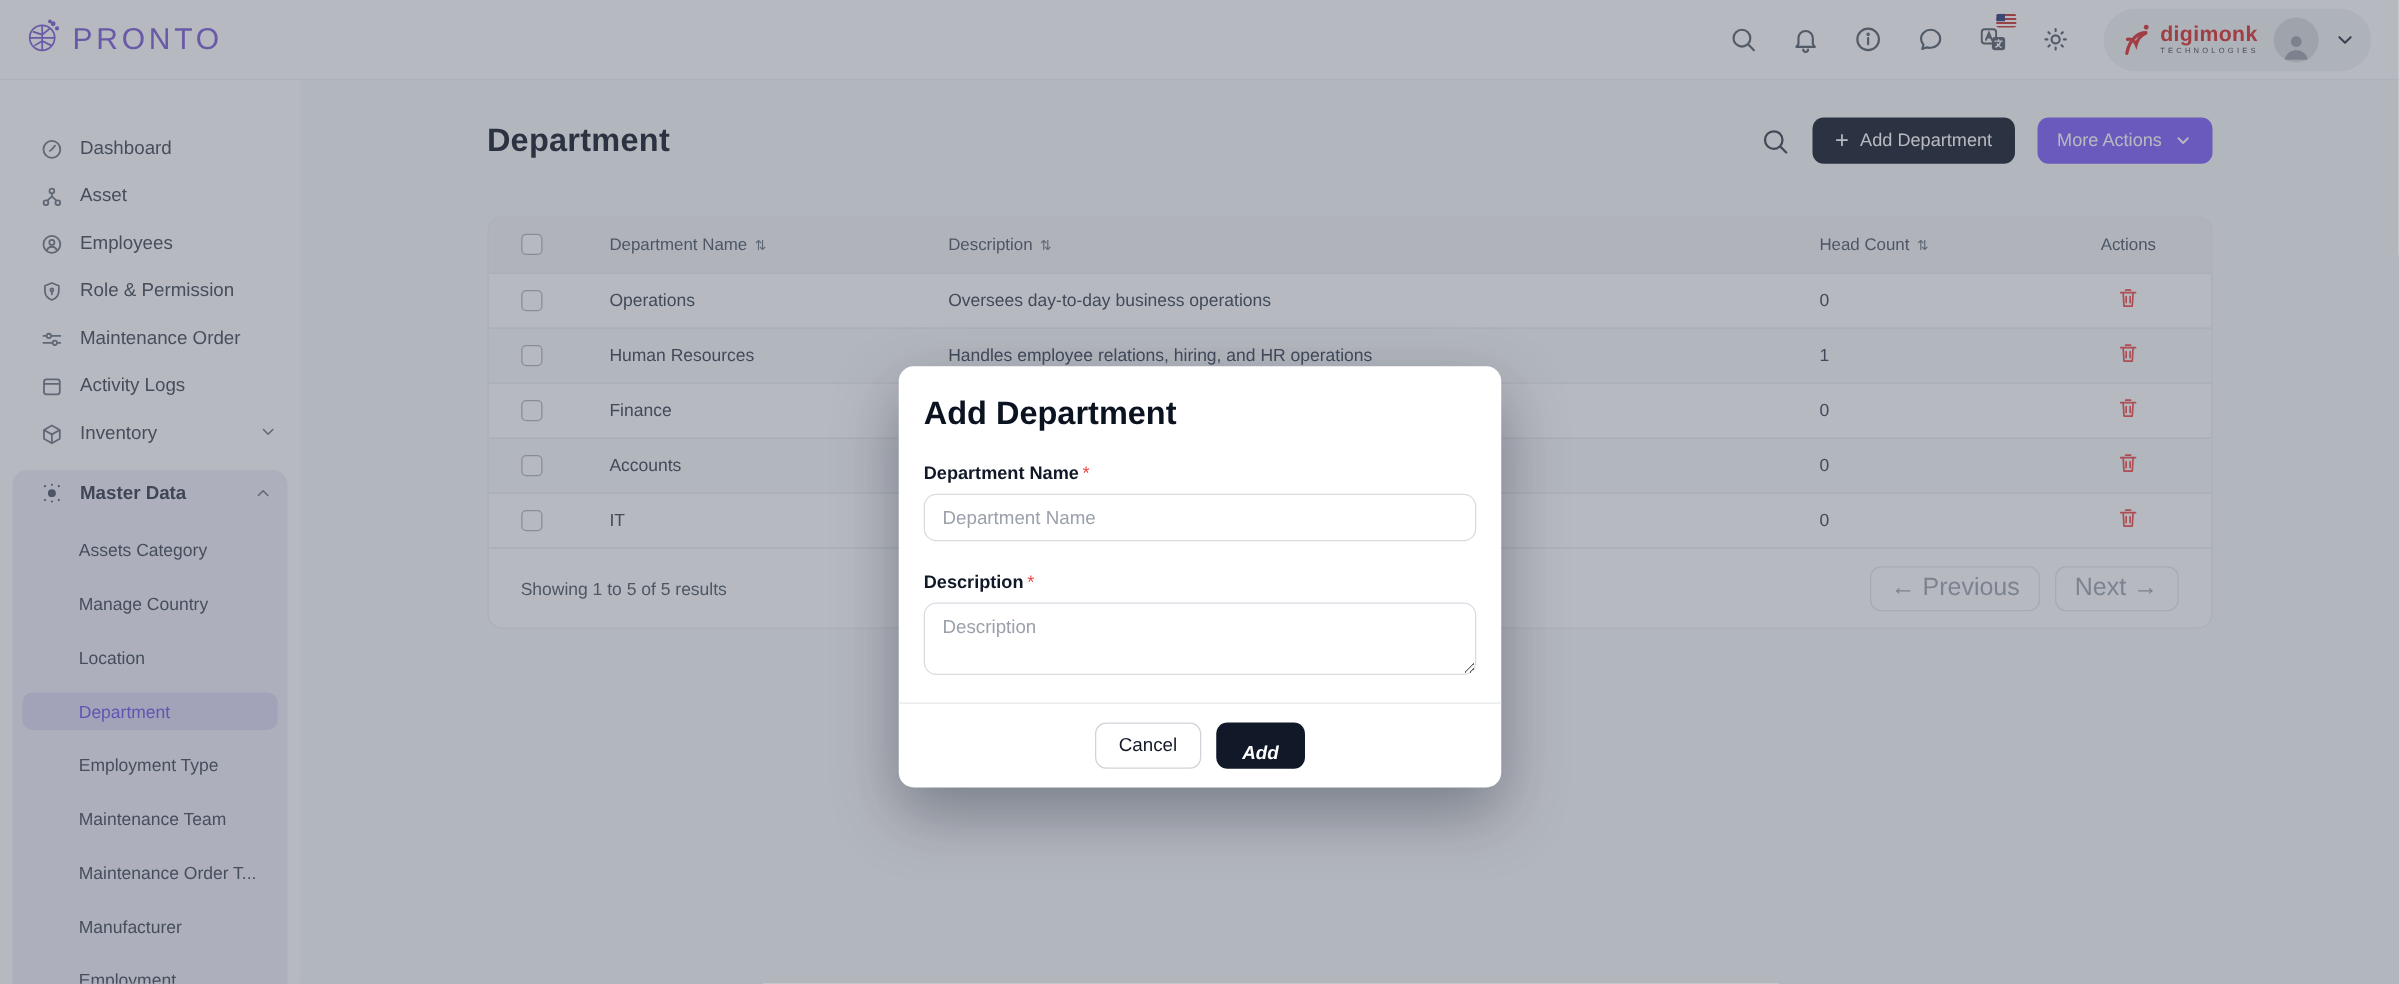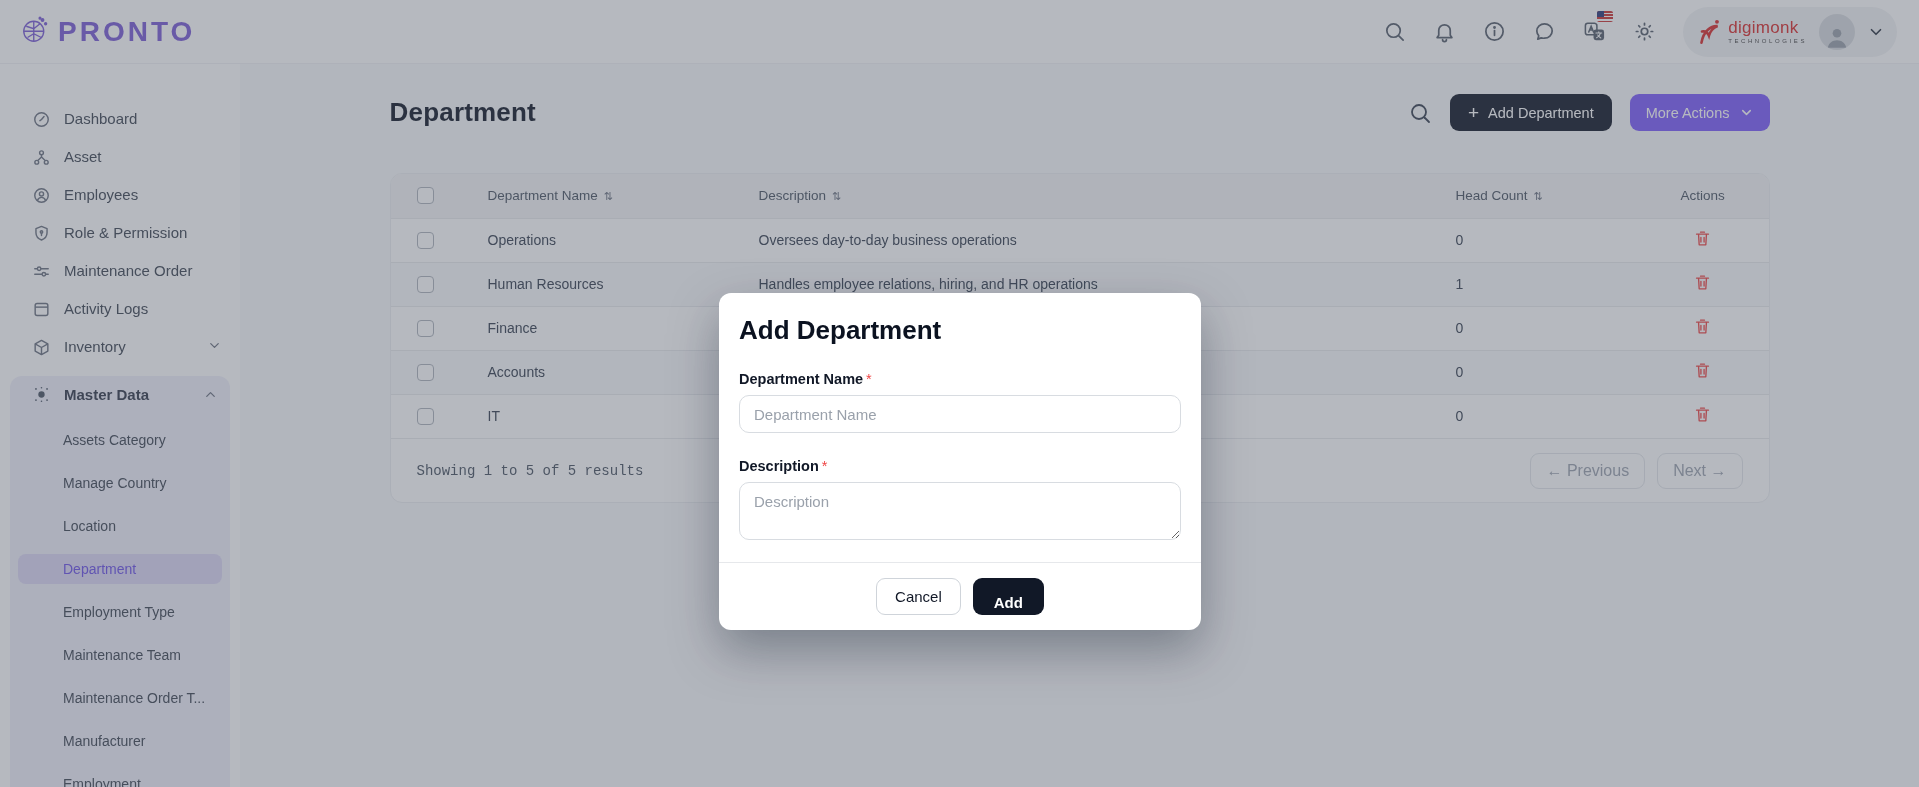--- a/index.html
+++ b/index.html
@@ -4,34 +4,34 @@
 <style>
   * { margin:0; padding:0; box-sizing:border-box; }
   html,body { width:1919px; height:787px; overflow:hidden; }
   body { font-family:"Liberation Sans", sans-serif; background:#f9fafb; color:#374151; }
 
   
   .topbar { position:fixed; top:0; left:0; right:0; height:64px; background:#fff;
             display:flex; align-items:center; justify-content:space-between;
             padding:0 22px 0 20px; z-index:10; border-bottom:1px solid #f1f2f4; }
   .logo { display:flex; align-items:center; gap:8px; }
-  .logo-text { font-size:28px; font-weight:700; letter-spacing:3px; color:#7b5cd6; }
+  .logo-text { font-size:24px; font-weight:400; letter-spacing:3px; color:#7b5cd6; }
   .topbar-right { display:flex; align-items:center; gap:27px; }
   .tb-icon { width:23px; height:23px; color:#555e6b; position:relative; cursor:pointer; }
   .tb-icon svg { width:100%; height:100%; }
   .flag-badge { position:absolute; top:-9px; right:-7px; width:16px; height:11px; border-radius:2px;
                 background:repeating-linear-gradient(#c33 0 1.6px,#fff 1.6px 3.2px); overflow:hidden;
                 box-shadow:0 0 0 2px #fff; }
   .flag-badge:before { content:""; position:absolute; left:0; top:0; width:7px; height:6px; background:#2b3a7a; }
   .partner-pill { display:flex; align-items:center; gap:12px; background:#f2f3f5; border-radius:999px;
                   padding:7px 12px 7px 14px; }
   .dm-logo { display:flex; align-items:center; gap:5px; }
   .dm-mark { width:26px; height:30px; }
   .dm-text-wrap { display:flex; flex-direction:column; line-height:1; }
-  .dm-name { color:#d92b2b; font-weight:400; font-size:17px; letter-spacing:.3px; }
+  .dm-name { color:#d92b2b; font-weight:700; font-size:17px; letter-spacing:.3px; }
   .dm-tag { color:#444; font-size:6px; letter-spacing:2.6px; margin-top:2px; }
   .avatar { width:36px; height:36px; border-radius:50%; background:#d6dade; display:flex;
             align-items:flex-end; justify-content:center; overflow:hidden; cursor:pointer; }
   .avatar svg { width:26px; height:26px; color:#9aa1ab; }
   .pill-chevron { width:18px; height:18px; color:#2b3442; cursor:pointer; }
 
   
   .sidebar { position:fixed; top:64px; left:0; bottom:0; width:240px; background:#fff;
              padding-top:46px; z-index:5; overflow:hidden; }
   .side-item { height:38px; display:flex; align-items:flex-start; gap:13px; padding:0 18px 0 32px;
@@ -79,45 +79,45 @@
   tbody tr:nth-child(even) td { background:#f9fafb; }
   th.check-cell, td.check-cell { padding-left:26px; }
   .sort { font-size:11px; color:#6b7280; margin-left:6px; }
   .cbx { width:17px; height:17px; border:1.5px solid #aeb4bc; border-radius:4px; background:#fff;
          appearance:none; -webkit-appearance:none; cursor:pointer; display:block; }
   .trash-btn { background:none; border:none; color:#ef4444; width:19px; height:19px; padding:0;
                cursor:pointer; margin-left:12px; }
   .trash-btn svg { width:19px; height:19px; }
   .card-footer { height:64px; display:flex; align-items:center; justify-content:space-between;
                  padding:0 26px; border-top:1px solid #e8eaed; }
-  .summary { font-size:14px; color:#4b5563;font-family:Liberation Mono, monospace; }
+  .summary { font-size:14px; color:#4b5563; }
   .pager { display:flex; gap:12px; }
   .page-btn { height:36px; padding:0 15px; background:#fff; border:1px solid #e3e6ea; border-radius:9px;
-              font-size:16px; color:#9ca3af; cursor:pointer; font-family:inherit; }
+              font-size:20px; color:#9ca3af; cursor:pointer; font-family:inherit; }
 
   
   .overlay { position:fixed; inset:0; background:rgba(82,89,103,.42); z-index:40; }
   .modal { position:fixed; left:719px; top:293px; width:482px; background:#fff; border-radius:12px;
            box-shadow:0 20px 50px rgba(15,23,42,.35); z-index:50; }
   .modal-body { padding:22px 20px 0 20px; }
   .modal-title { font-size:26px; font-weight:700; color:#0b1220; }
   .field-label { margin-top:25px; font-size:14.5px; font-weight:600; color:#111827; }
   .req { color:#ef4444; margin-left:3px; font-weight:500; }
   .text-input { margin-top:8px; width:100%; height:38px; border:1px solid #d8dce1; border-radius:10px;
                 padding:0 14px; font-size:15px; color:#111827; font-family:inherit; outline:none; }
   .text-area { margin-top:8px; width:100%; height:58px; border:1px solid #d8dce1; border-radius:10px;
                padding:10px 14px; font-size:15px; color:#111827; font-family:inherit; outline:none;
                resize:both; display:block; }
   .text-input::placeholder, .text-area::placeholder { color:#9aa1ab; }
   .modal-footer { margin-top:22px; border-top:1px solid #e6e8eb; padding:15px 20px;
                   display:flex; justify-content:center; gap:12px; }
   .btn-cancel { height:37px; padding:0 18px; background:#fff; border:1px solid #cfd4da; border-radius:9px;
                 font-size:15px; font-weight:500; color:#111827; cursor:pointer; font-family:inherit; }
   .btn-add { height:37px; padding:16px 21px; background:#111827; border:none; border-radius:9px;
-             font-size:15px; font-weight:600; color:#fff; cursor:pointer; font-family:inherit; }
+             font-size:15px; font-weight:600; color:#fff; cursor:pointer; font-family:inherit;font-style:italic; }
 </style>
 </head>
 <body>
 
 <header class="topbar">
   <div class="logo">
     <span>
       <svg width="30" height="30" viewBox="0 0 24 24" fill="none" stroke="#7b5cd6" stroke-width="1.1">
         <circle cx="11" cy="13" r="8"></circle>
         <path d="M5 9l6 2 5-4M6 18l5-3 6 3M11 11v10M3 13h16M11 5v6"></path>

